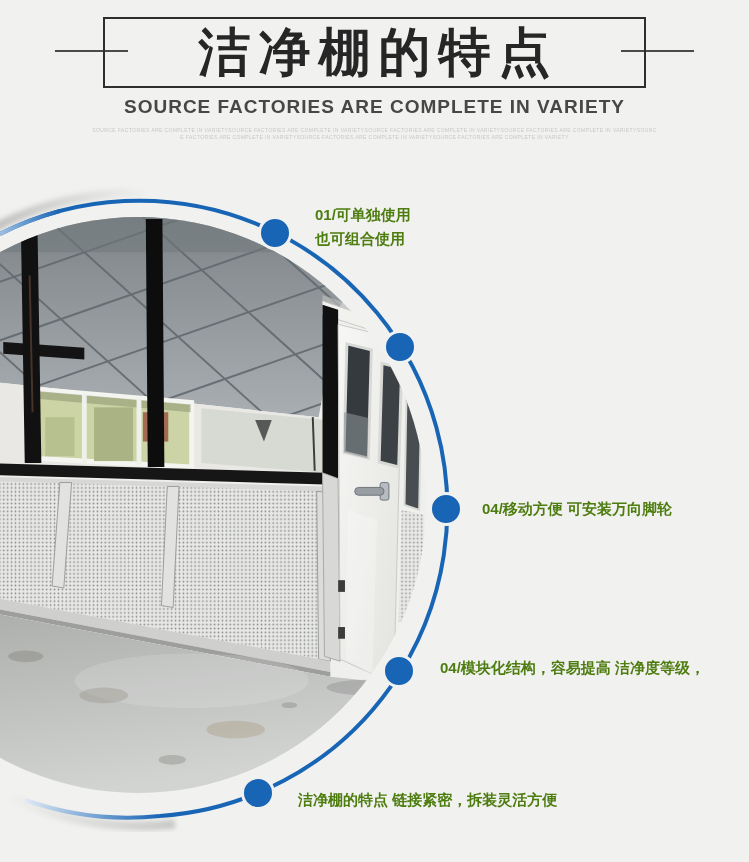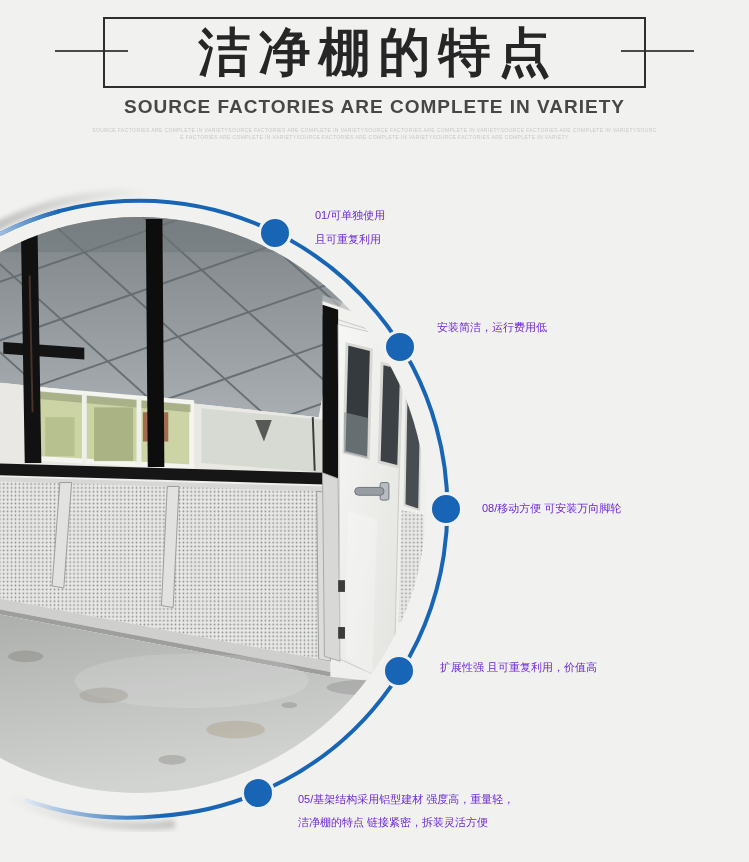--- a/index.html
+++ b/index.html
@@ -17,21 +17,21 @@
             color:#474747;letter-spacing:1px;}
   .micro{left:0;right:0;top:127px;text-align:center;font-size:5px;line-height:7px;
          color:#c8c8c6;letter-spacing:.4px;white-space:nowrap;overflow:hidden;}
   
   .photo-wrap{left:-150px;top:217px;width:576px;height:576px;border-radius:50%;
               overflow:hidden;background:#f0f0ee;}
   .photo-wrap svg{display:block;width:100%;height:100%;}
   
   #overlay{left:0;top:0;width:749px;height:862px;pointer-events:none;}
   
-  .feature{font-size:11px;font-weight:400;color:#6d28d9;line-height:23px;white-space:nowrap;}
+  .feature{font-size:15px;font-weight:700;color:#4d7c0f;line-height:23px;white-space:nowrap;}
   .feature.f01{line-height:24px;}
 </style>
 </head>
 <body>
 
 <div id="stage">
 
   <div class="abs decor left"></div>
   <div class="abs decor right"></div>
   <div class="abs title-box">
@@ -190,29 +190,27 @@
     <path d="M 0 234 A 308 308 0 0 1 60 211" fill="none" stroke="url(#topGrad)" stroke-width="4"></path>
     <circle cx="275" cy="233" r="15.5" fill="#1865b5" stroke="#f1f1ef" stroke-width="3"></circle>
     <circle cx="400" cy="347" r="15.5" fill="#1865b5" stroke="#f1f1ef" stroke-width="3"></circle>
     <circle cx="446" cy="509" r="15.5" fill="#1865b5" stroke="#f1f1ef" stroke-width="3"></circle>
     <circle cx="399" cy="671" r="15.5" fill="#1865b5" stroke="#f1f1ef" stroke-width="3"></circle>
     <circle cx="258" cy="793" r="15.5" fill="#1865b5" stroke="#f1f1ef" stroke-width="3"></circle>
   </svg>
 
   <div class="abs feature f01" style="left:315px;top:203px;">
     <div>01/可单独使用</div>
-    <div>且可重复利用</div>
+    <div>也可组合使用</div>
   </div>
   <div class="abs feature" style="left:437px;top:316px;">
-    <div>安装简洁，运行费用低</div>
   </div>
   <div class="abs feature" style="left:482px;top:497px;">
-    <div>08/移动方便 可安装万向脚轮</div>
+    <div>04/移动方便 可安装万向脚轮</div>
   </div>
   <div class="abs feature" style="left:440px;top:656px;">
-    <div>扩展性强 且可重复利用，价值高</div>
+    <div>04/模块化结构，容易提高 洁净度等级，</div>
   </div>
   <div class="abs feature" style="left:298px;top:788px;">
-    <div>05/基架结构采用铝型建材 强度高，重量轻，</div>
     <div>洁净棚的特点 链接紧密，拆装灵活方便</div>
   </div>
 
 </div>
 
 </body></html>

